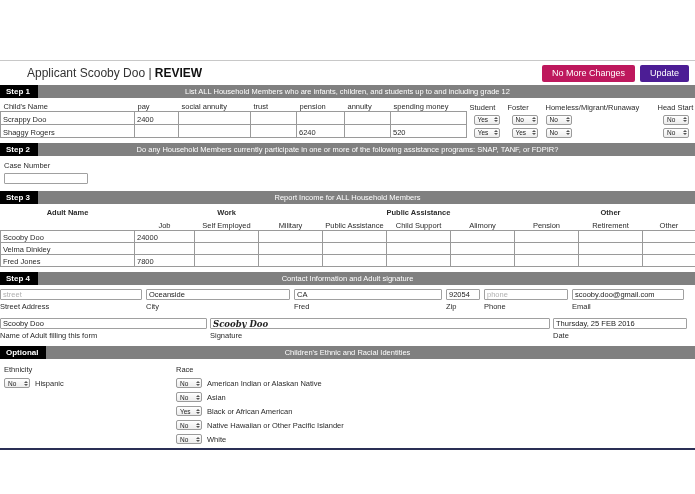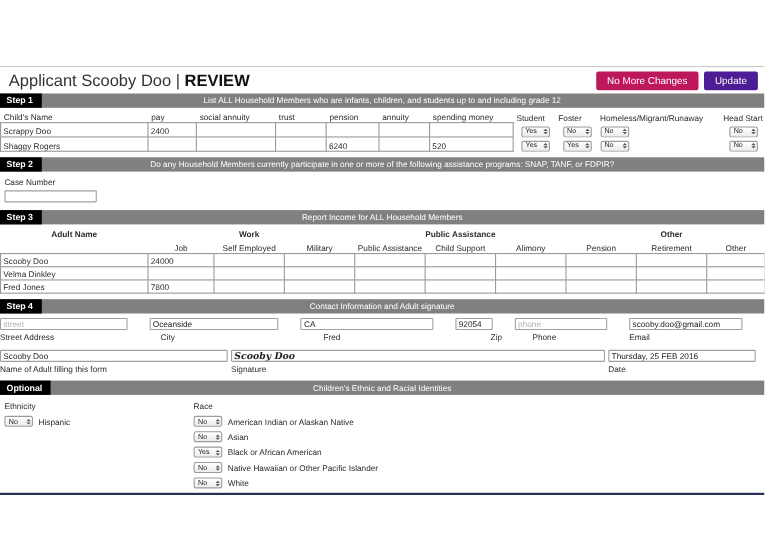--- a/index.html
+++ b/index.html
@@ -27,24 +27,25 @@
 
   
   .titlebar {
     height: 24px;
     display: flex;
     align-items: center;
     padding: 0 6px 0 8px;
     box-sizing: border-box;
   }
   .app-title {
-    font-size: 15px;
+    font-size: 12px;
     color: #333;
     white-space: nowrap;
     flex: 0 0 auto;
+    margin-left: 19px;
   }
   .app-title b { font-weight: bold; color: #111; }
   .titlebar-spacer { flex: 1 1 auto; }
   .btn {
     font-size: 9px;
     color: #fff;
     border: none;
     border-radius: 2px;
     padding: 4px 10px;
     margin-left: 5px;
@@ -179,21 +180,21 @@
   .step2-body { padding: 5px 0 7px 4px; }
   .lbl { font-size: 7.5px; color: #2b2b2b; }
   .case-input { width: 84px; margin-top: 3px; display: block; }
 
   
   .contact-row {
     display: flex;
     align-items: center;
     padding-top: 4px;
   }
-  .contact-row .f { box-sizing: border-box; margin-right: 20px; }
+  .contact-row .f { box-sizing: border-box; margin-right: 4px; }
   .contact-labels { display: flex; padding-top: 2px; }
   .contact-labels .f { font-size: 7.5px; box-sizing: border-box; margin-right: 4px; }
 
   .w-street { width: 142px; }
   .w-city   { width: 144px; }
   .w-state  { width: 148px; }
   .w-zip    { width: 34px; }
   .w-phone  { width: 84px; }
   .w-email  { width: 112px; }
 

